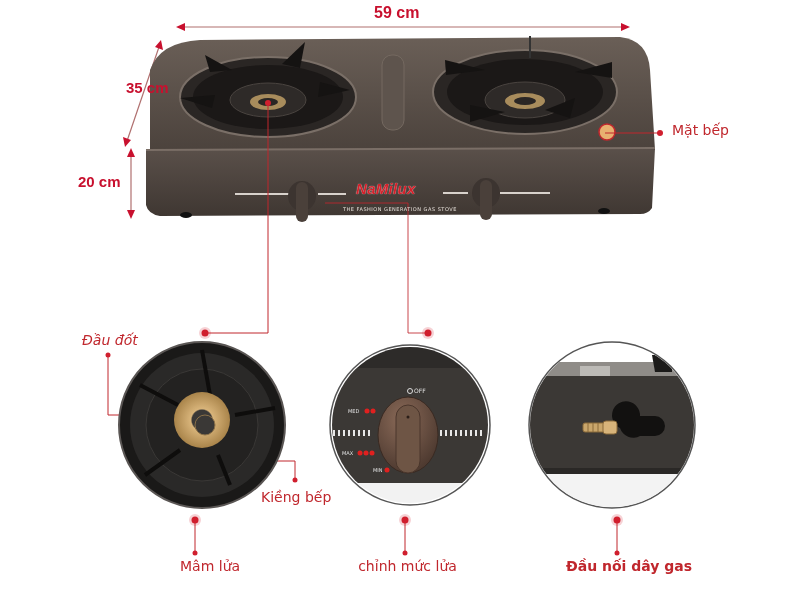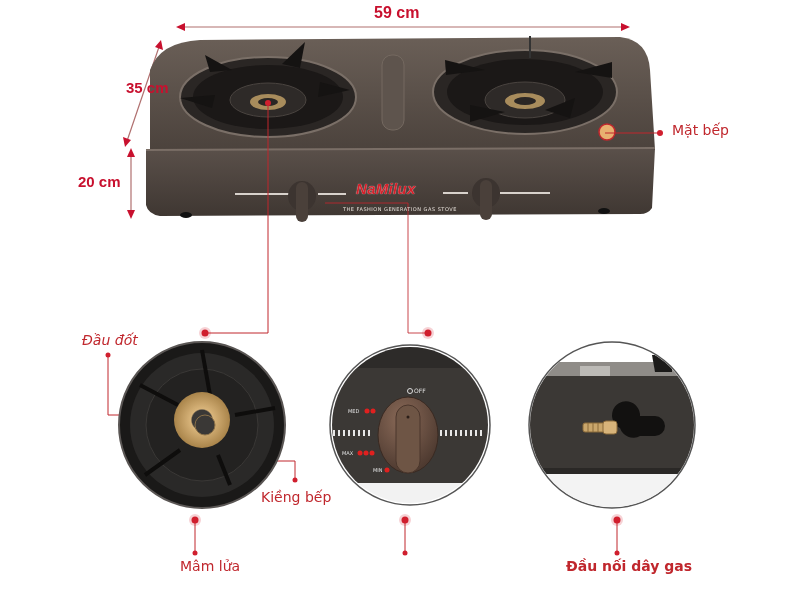--- a/index.html
+++ b/index.html
@@ -224,14 +224,15 @@
 <div class="abs" style="left:414px;top:387px;color:#e0e0e0;font-size:6px;font-family:'DejaVu Sans',sans-serif;">OFF</div>
 <div class="abs" style="left:348px;top:408px;color:#e0e0e0;font-size:5px;font-family:'DejaVu Sans',sans-serif;">MED</div>
 <div class="abs" style="left:342px;top:450px;color:#e0e0e0;font-size:5px;font-family:'DejaVu Sans',sans-serif;">MAX</div>
 <div class="abs" style="left:373px;top:467px;color:#e0e0e0;font-size:5px;font-family:'DejaVu Sans',sans-serif;">MIN</div>
 
 <div class="callout" style="left:672px;top:122px;">Mặt bếp</div>
 <div class="callout" style="left:82px;top:332px;font-style:italic;">Đầu đốt</div>
 <div class="callout" style="left:261px;top:489px;text-align:right;">Kiềng bếp</div>
 <div class="callout" style="left:180px;top:558px;">Mâm lửa</div>
 <div class="callout center" style="left:345px;top:556px;width:125px;">
+  <div>chỉnh mức lửa</div>
 </div>
 <div class="callout" style="left:566px;top:558px;font-weight:bold;">Đầu nối dây gas</div>
 
 </body></html>

